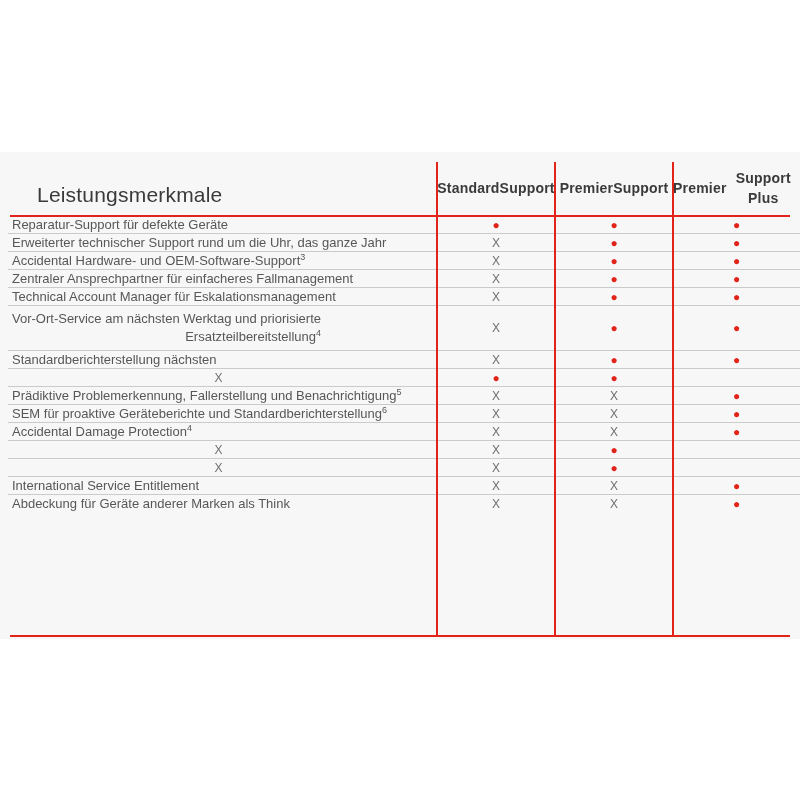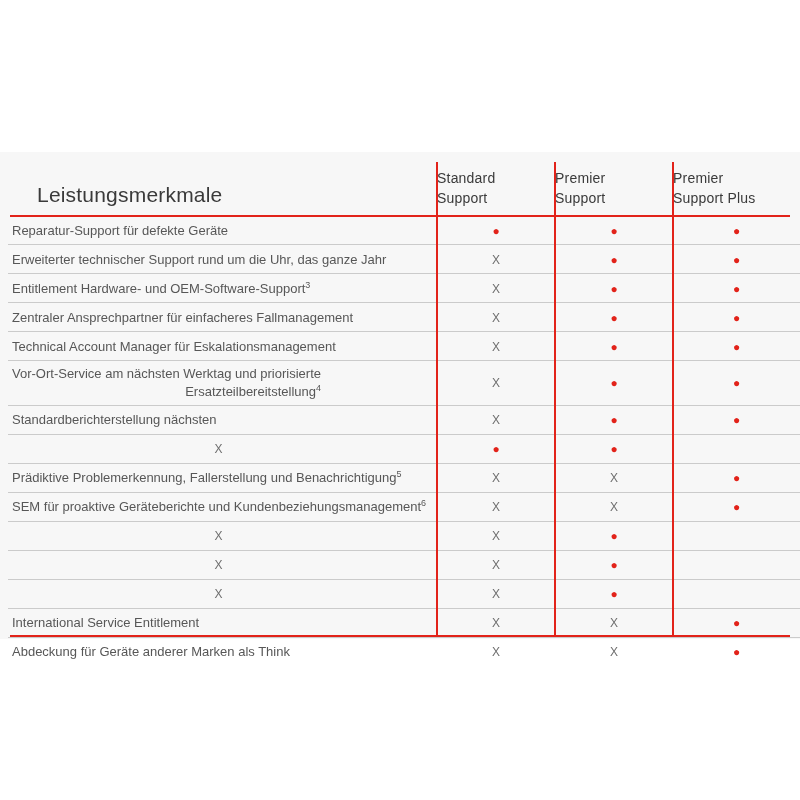--- a/index.html
+++ b/index.html
@@ -13,25 +13,25 @@
   }
   *{box-sizing:border-box;margin:0;padding:0;}
   html,body{width:800px;height:800px;background:var(--page-bg);
     font-family:"Liberation Sans", sans-serif;}
   .canvas{position:relative;width:800px;height:800px;overflow:hidden;background:var(--page-bg);}
   .table{position:absolute;top:152px;left:0;width:800px;height:487px;background:var(--bg);}
   .header-row{position:absolute;top:0;left:0;right:0;height:64px;display:grid;
     grid-template-columns:437px 118px 118px 127px;}
   .feature-header{align-self:end;padding:0 0 9px 12px;font-weight:normal;font-size:21px;
     color:var(--header-text);letter-spacing:.2px;margin-left:25px;}
-  .col-header{display:flex;flex-direction:column;justify-content:center;align-items:flex-start;
-    text-align:center;padding-top:8px;font-weight:normal;font-size:14px;line-height:20px;
+  .col-header{display:flex;flex-direction:row;justify-content:center;align-items:center;
+    text-align:center;padding-top:8px;font-weight:bold;font-size:14px;line-height:20px;
     color:var(--header-text);letter-spacing:.2px;}
   .rows{position:absolute;top:64px;left:0;right:0;}
-  .row{display:grid;grid-template-columns:437px 118px 118px 127px;height:29px;position:relative;}
+  .row{display:grid;grid-template-columns:437px 118px 118px 127px;height:18px;position:relative;}
   .row.tall{height:44.5px;text-align:right;}
   .row:not(:last-child)::after{content:"";position:absolute;left:8px;right:0;bottom:0;
     height:1px;background:var(--sep);}
   .feature-cell{display:flex;align-items:center;padding-left:12px;font-size:13px;
     color:var(--row-text);line-height:18px;}
   .ftext{white-space:pre-line;}
   sup{font-size:9px;line-height:0;vertical-align:super;}
   .cell{display:flex;align-items:center;justify-content:center;font-size:12px;}
   .cell.dot{color:var(--accent);font-size:12px;}
   .cell.x{color:var(--x-color);font-size:12px;}
@@ -79,21 +79,21 @@
         <div class="feature-cell">
           <span class="ft"><span class="ftext">Erweiterter technischer Support rund um die Uhr, das ganze Jahr</span><sup></sup></span>
         </div>
         <div class="cell x">X</div>
         <div class="cell dot">●</div>
         <div class="cell dot">●</div>
       </div>
 
       <div class="row">
         <div class="feature-cell">
-          <span class="ft"><span class="ftext">Entitlement Hardware- und OEM-Software-Support</span><sup>3</sup></span>
+          <span class="ft"><span class="ftext">Accidental Hardware- und OEM-Software-Support</span><sup>3</sup></span>
         </div>
         <div class="cell x">X</div>
         <div class="cell dot">●</div>
         <div class="cell dot">●</div>
       </div>
 
       <div class="row">
         <div class="feature-cell">
           <span class="ft"><span class="ftext">Zentraler Ansprechpartner für einfacheres Fallmanagement</span><sup></sup></span>
         </div>
@@ -140,28 +140,31 @@
         <div class="feature-cell">
           <span class="ft"><span class="ftext">Prädiktive Problemerkennung, Fallerstellung und Benachrichtigung</span><sup>5</sup></span>
         </div>
         <div class="cell x">X</div>
         <div class="cell x">X</div>
         <div class="cell dot">●</div>
       </div>
 
       <div class="row">
         <div class="feature-cell">
-          <span class="ft"><span class="ftext">SEM für proaktive Geräteberichte und Kundenbeziehungsmanagement</span><sup>6</sup></span>
-        </div>
-        <div class="cell x">X</div>
-        <div class="cell x">X</div>
-        <div class="cell dot">●</div>
-      </div>
-
-      <div class="row">
+          <span class="ft"><span class="ftext">SEM für proaktive Geräteberichte und Standardberichterstellung</span><sup>6</sup></span>
+        </div>
+        <div class="cell x">X</div>
+        <div class="cell x">X</div>
+        <div class="cell dot">●</div>
+      </div>
+
+      <div class="row">
+        <div class="feature-cell">
+          <span class="ft"><span class="ftext">Accidental Damage Protection</span><sup>4</sup></span>
+        </div>
         <div class="cell x">X</div>
         <div class="cell x">X</div>
         <div class="cell dot">●</div>
       </div>
 
       <div class="row">
         <div class="cell x">X</div>
         <div class="cell x">X</div>
         <div class="cell dot">●</div>
       </div>

